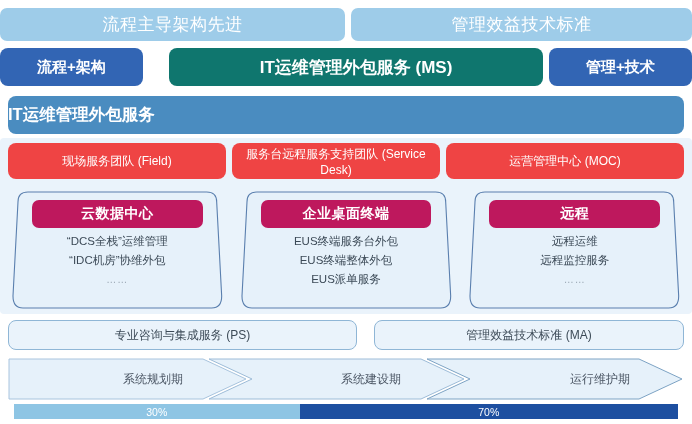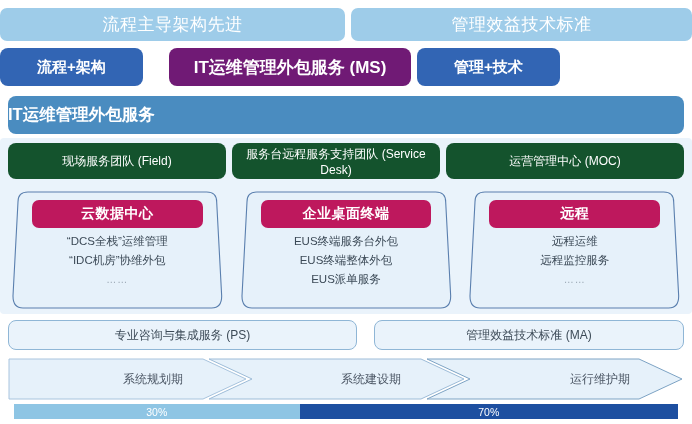--- a/index.html
+++ b/index.html
@@ -36,40 +36,40 @@
     justify-content: center;
     letter-spacing: .5px;
   }
   .pill-value.v1 { width: 345px; }
   .pill-value.v2 { flex: 1; }
 
   
   .row-ms {
     position: absolute;
     left: 0; top: 48px;
-    width: 560px; height: 38px;
+    width: 692px; height: 38px;
     display: flex;
     gap: 6px;
   }
   .pill-ms {
     border-radius: 8px;
     color: #ffffff;
     font-weight: bold;
     display: flex;
     align-items: center;
     justify-content: center;
   }
   .pill-ms.side {
     width: 143px;
     background: #3265b4;
     font-size: 15px;
   }
   .pill-ms.center {
     flex: 1;
-    background: #701a75;
+    background: #0f766e;
     font-size: 17px;
     margin-left: 20px;
   }
 
   
   .row-head {
     position: absolute;
     left: 8px; top: 96px;
     width: 676px; height: 38px;
     background: #4a8cc0;
@@ -93,21 +93,21 @@
   
   .row-teams {
     position: absolute;
     left: 8px; top: 143px;
     width: 676px; height: 36px;
     display: flex;
     gap: 6px;
   }
   .pill-team {
     border-radius: 8px;
-    background: #14532d;
+    background: #ef4444;
     color: #ffffff;
     font-size: 12px;
     display: flex;
     align-items: center;
     justify-content: center;
     text-align: center;
     padding: 1px 4px;
   }
   .pill-team.t1 { width: 218px; }
   .pill-team.t2 { width: 208px; }

